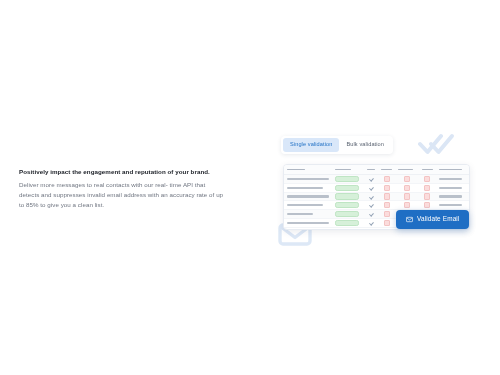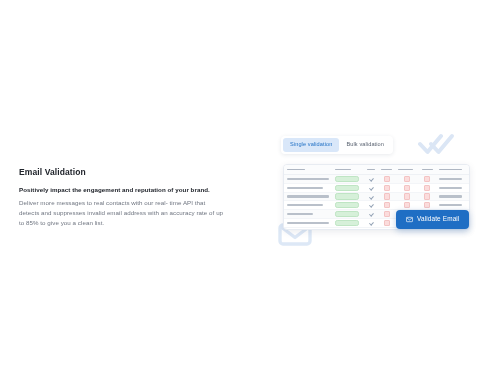--- a/index.html
+++ b/index.html
@@ -189,21 +189,20 @@
     z-index:6;
     white-space:nowrap;
     line-height:1;
   }
   .validate-btn svg{display:block;}
 </style>
 </head>
 <body>
 
 <div class="copy">
-  <h2 class="copy-title">Email Validation</h2>
   <p class="copy-lead">Positively impact the engagement and reputation of your brand.</p>
   <p class="copy-body">Deliver more messages to real contacts with our real- time API that detects and suppresses invalid email address with an accuracy rate of up to 85% to give you a clean list.</p>
 </div>
 
 <div class="illus">
 
   <svg class="deco-check" viewBox="0 0 38 26">
     <path d="M2 12 L9.5 20 L23 4" fill="none" stroke="#dbe6f5" stroke-width="4" stroke-linecap="round" stroke-linejoin="round"></path>
     <path d="M13 12 L20.5 20 L34 4" fill="none" stroke="#dbe6f5" stroke-width="4" stroke-linecap="round" stroke-linejoin="round"></path>
   </svg>

